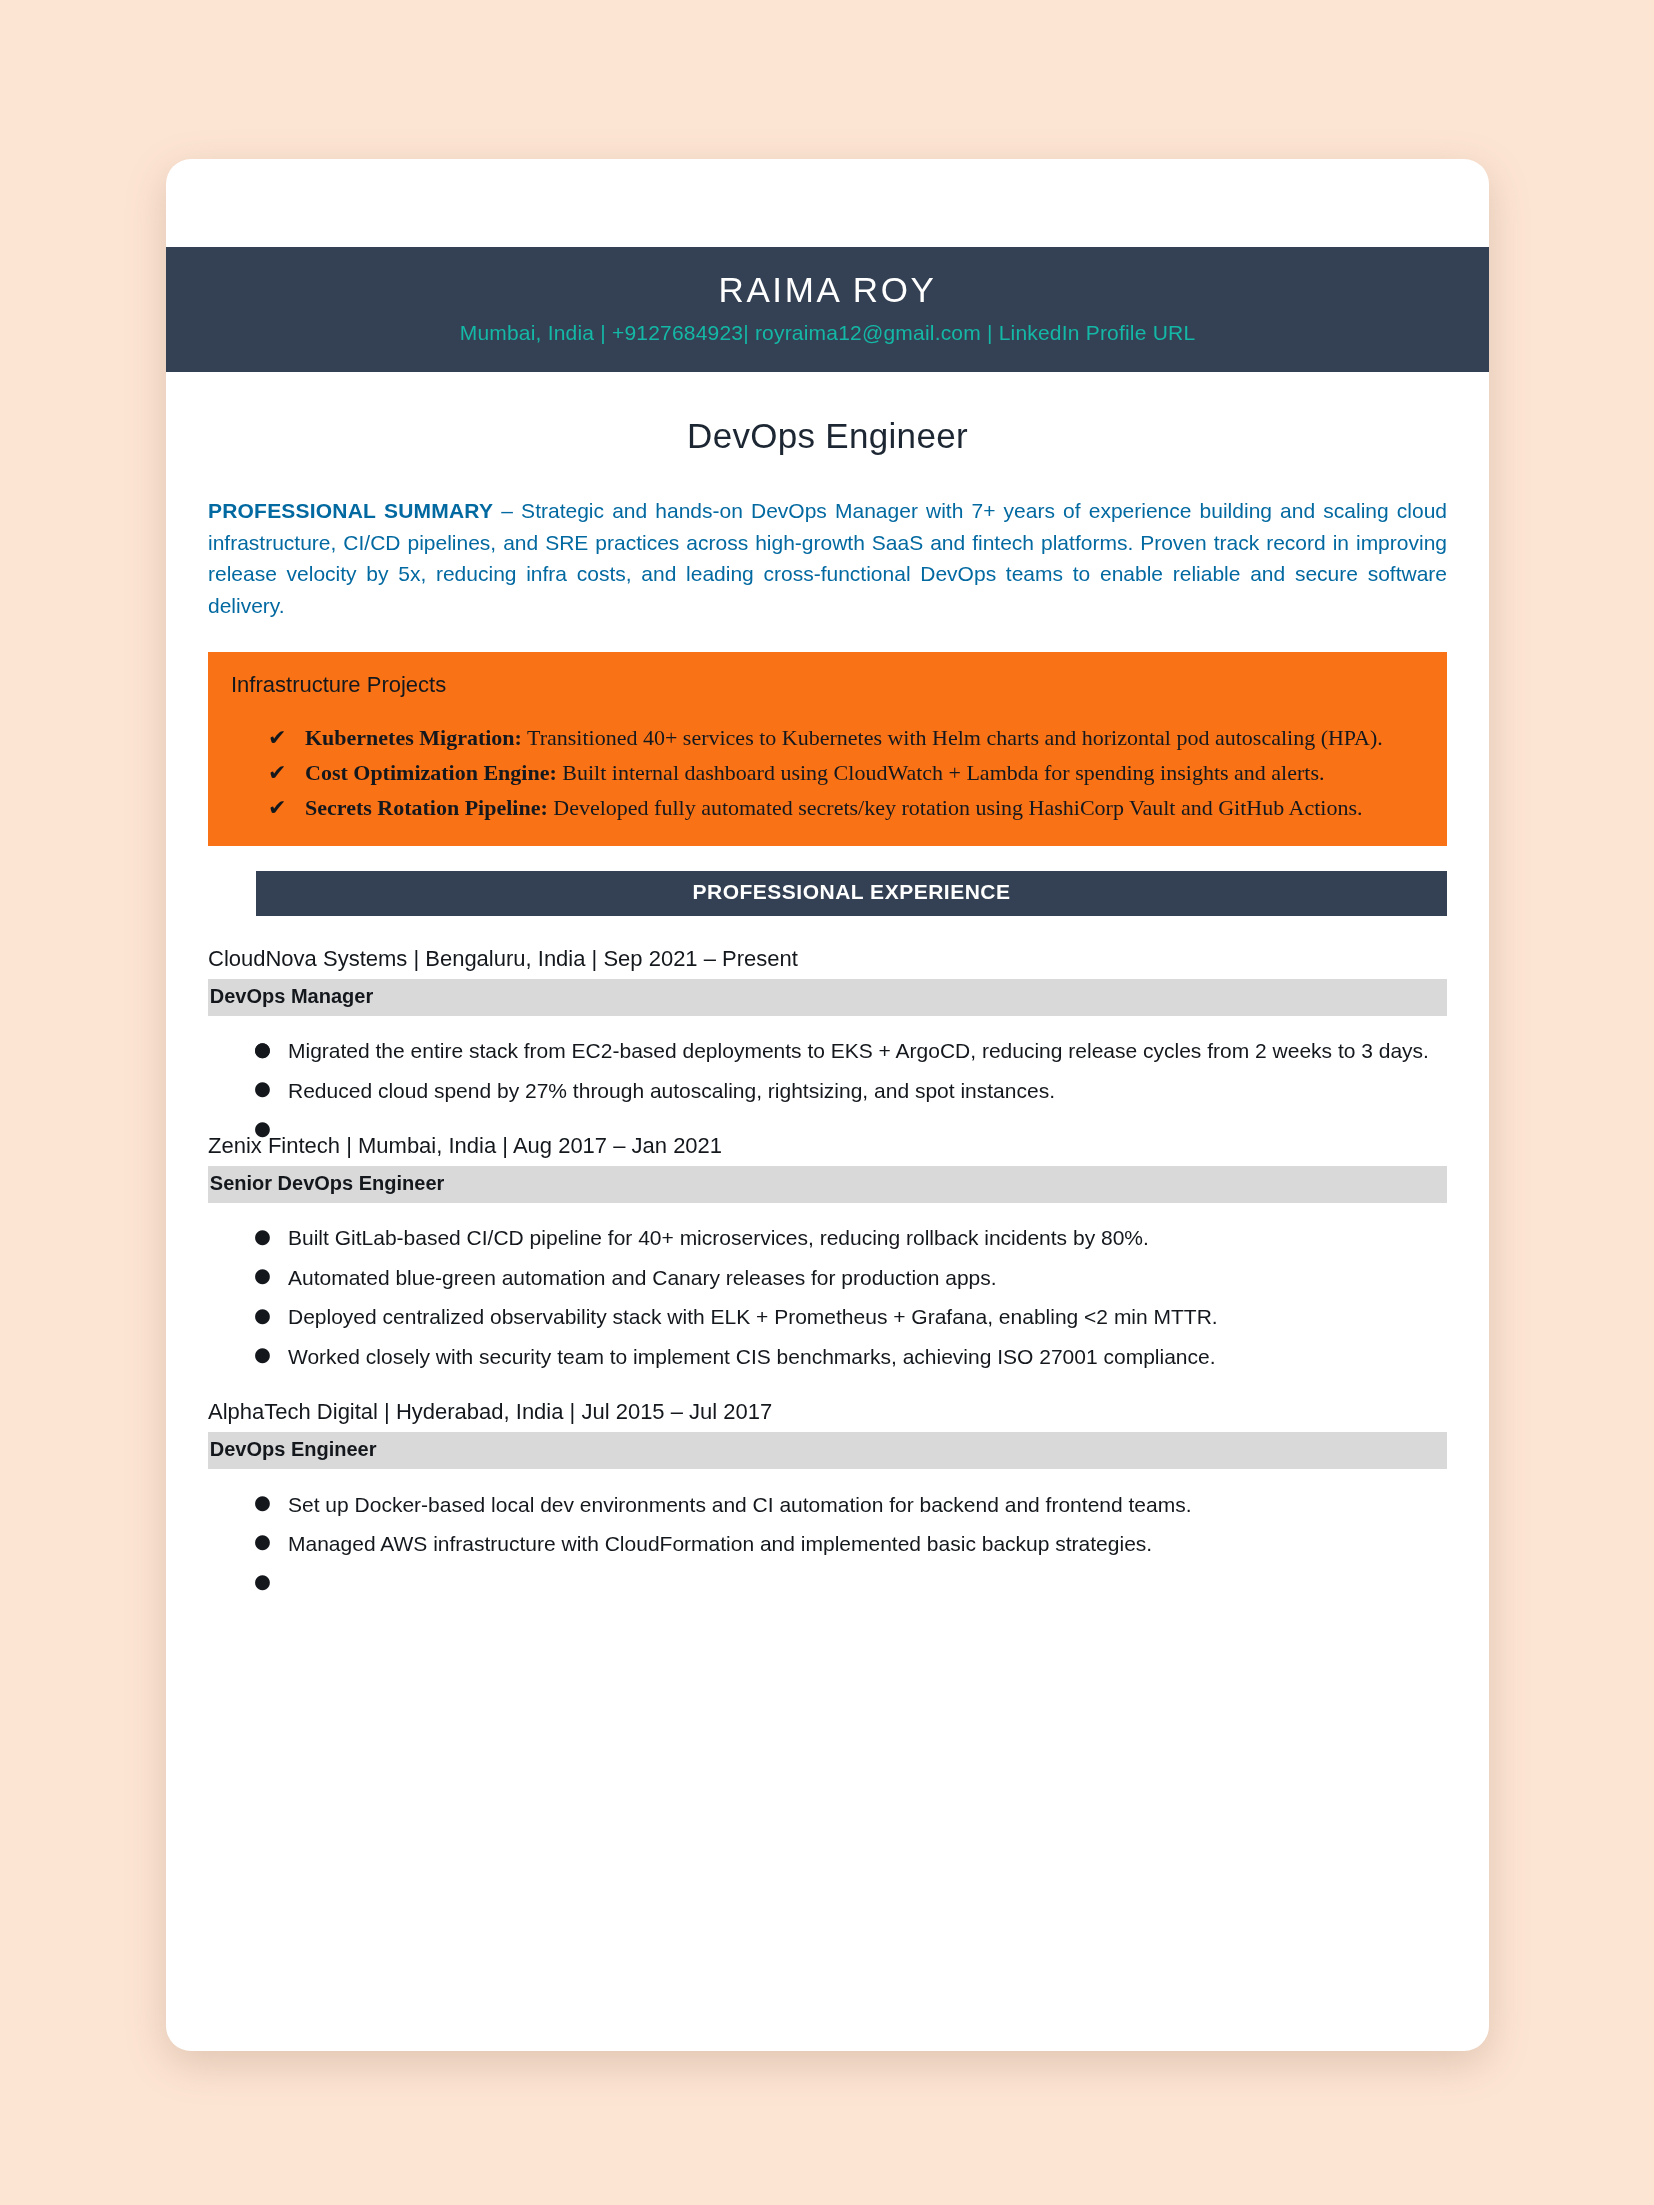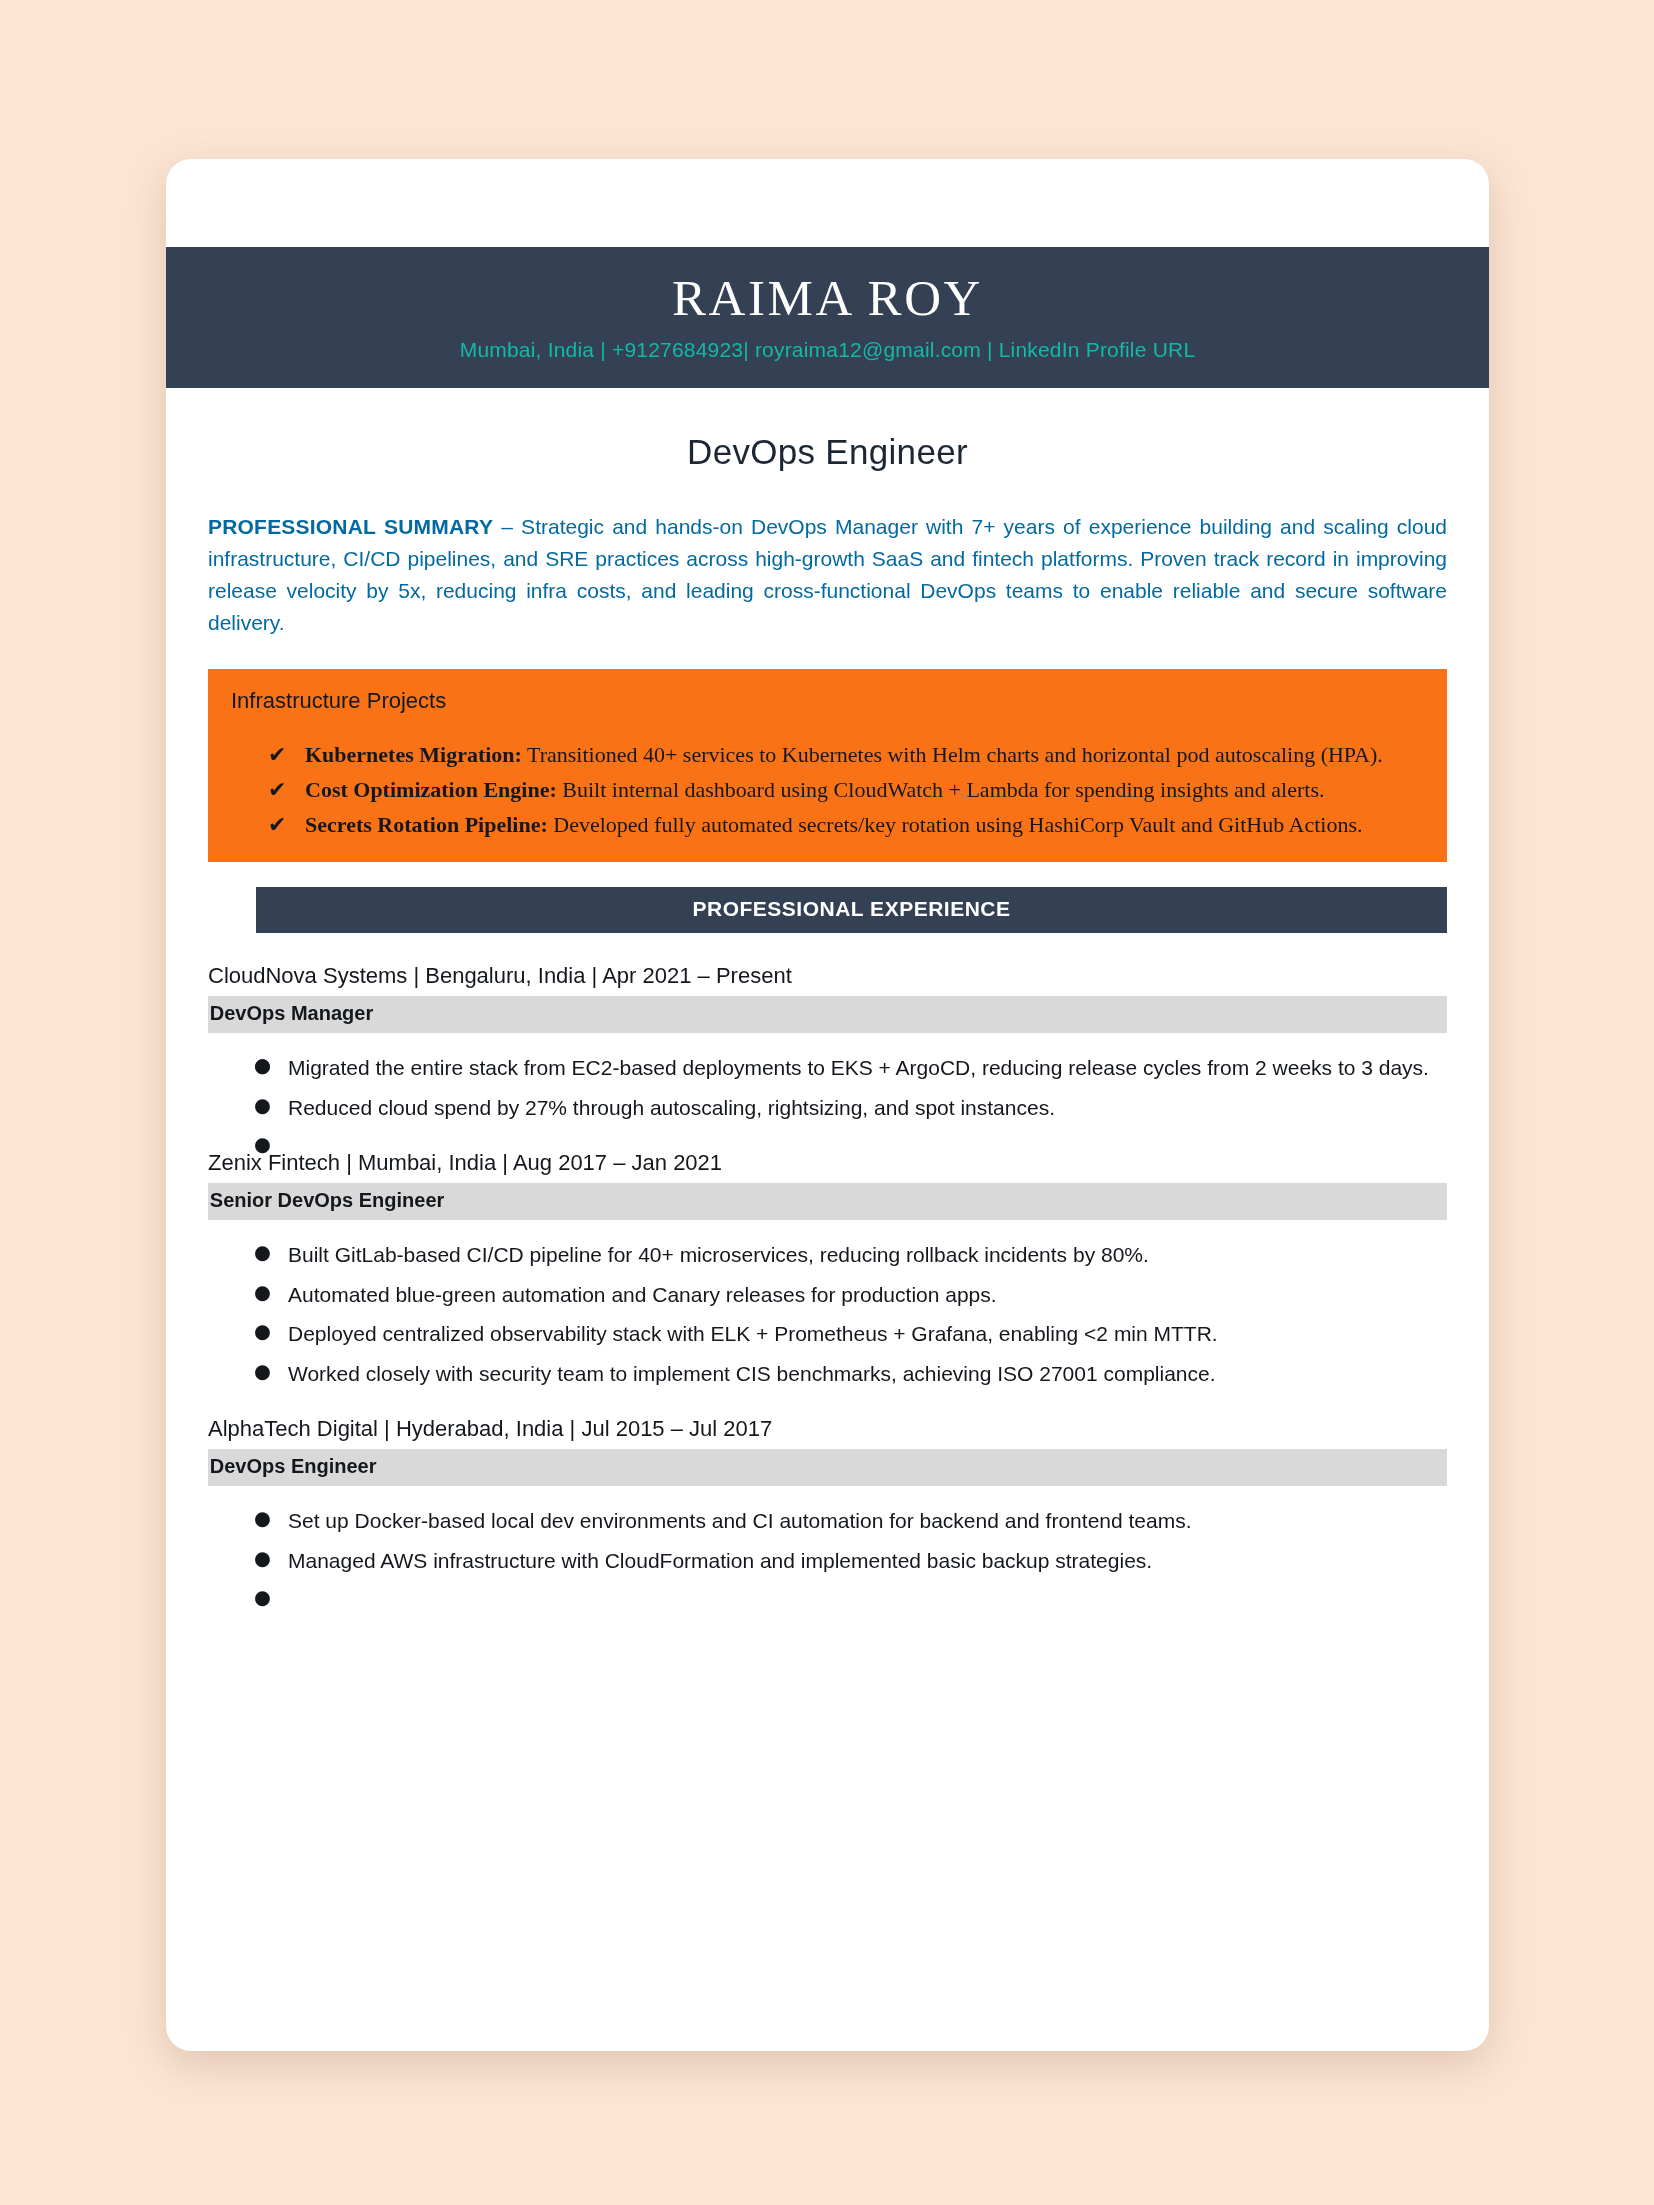--- a/index.html
+++ b/index.html
@@ -37,26 +37,26 @@
   
   .header-banner {
     background: #344154;
     width: 100%;
     padding: 25px 0 26.5px 0;
     text-align: center;
     box-sizing: border-box;
   }
   .candidate-name {
     color: #ffffff;
-    font-size: 51px;
+    font-size: 35px;
     letter-spacing: 2.6px;
     font-weight: 400;
     line-height: 1.05;
     margin: 0 0 12.4px 0;
-    font-family: Liberation Serif, serif;
+    font-family: Liberation Sans, sans-serif;
   }
   .contact-line {
     color: #14b8a6;
     font-size: 21px;
     font-weight: 400;
     letter-spacing: 0.2px;
     margin: 0;
   }
 
   
@@ -203,21 +203,21 @@
           </li>
           <li>
             <span class="check-icon">✔</span><span class="proj-name">Secrets Rotation Pipeline:</span><span> Developed fully automated secrets/key rotation using HashiCorp Vault and GitHub Actions.</span>
           </li>
         </ul>
       </div>
 
       <div class="section-bar">PROFESSIONAL EXPERIENCE</div>
 
       <div class="exp-entry">
-        <div class="exp-meta">CloudNova Systems | Bengaluru, India | Apr 2021 – Present</div>
+        <div class="exp-meta">CloudNova Systems | Bengaluru, India | Sep 2021 – Present</div>
         <div class="exp-role-band">DevOps Manager</div>
         <ul class="exp-bullets">
           <li><span class="dot-icon">●</span></li>
           <li><span class="dot-icon">●</span><span>Migrated the entire stack from EC2-based deployments to EKS + ArgoCD, reducing release cycles from 2 weeks to 3 days.</span></li>
           <li><span class="dot-icon">●</span><span>Reduced cloud spend by 27% through autoscaling, rightsizing, and spot instances.</span></li>
           <li><span class="dot-icon">●</span></li>
         </ul>
       </div>
 
       <div class="exp-entry">

